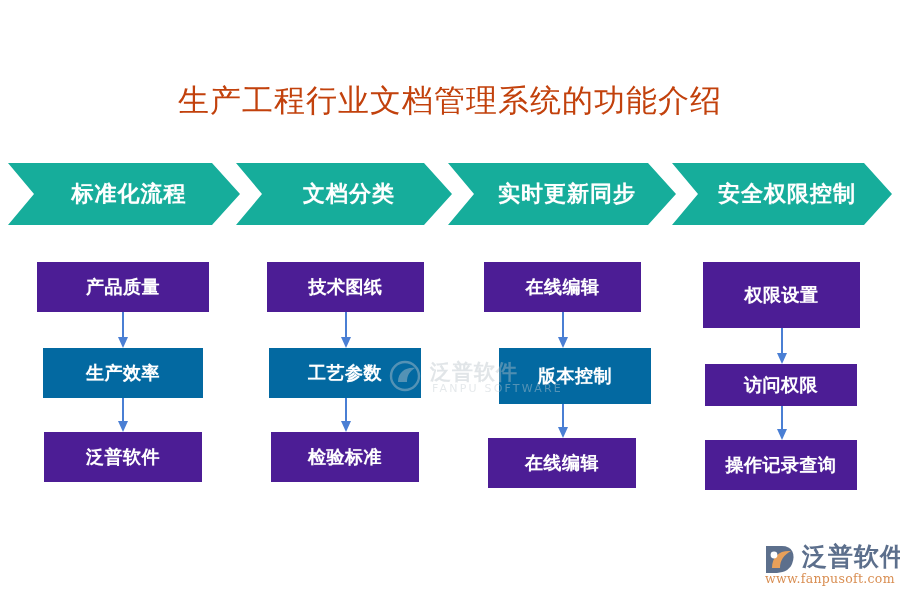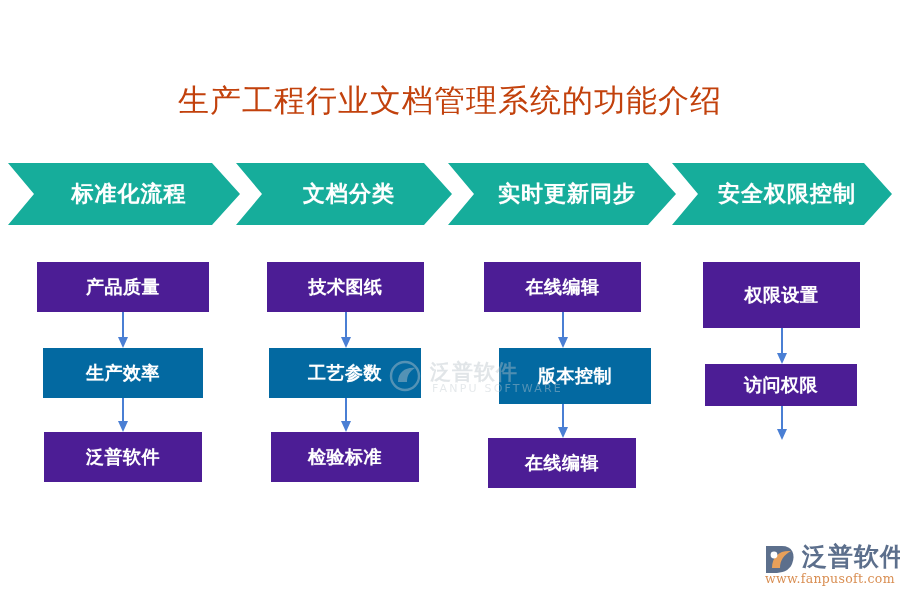--- a/index.html
+++ b/index.html
@@ -297,20 +297,23 @@
     </div>
     <div class="node blue" style="width:152px; height:42px; margin-left:2px;">
       <span>访问权限</span>
     </div>
     <div class="connector" style="height:34px;">
       <svg width="14" height="34" viewBox="0 0 14 34">
         <line x1="7" y1="0" x2="7" y2="25" stroke="#4a7fd4" stroke-width="2"></line>
         <polygon points="7,34 2,23 12,23" fill="#4a7fd4"></polygon>
       </svg>
     </div>
+    <div class="node blue" style="width:152px; height:50px; margin-left:2px;">
+      <span>操作记录查询</span>
+    </div>
   </div>
 
   <div id="watermark-center">
     <svg class="wm-mark" width="34" height="32" viewBox="0 0 34 32">
       <path d="M3,16 A14,14 0 0 1 31,16 A14,14 0 0 1 3,16 Z" fill="none" stroke="#c3ccd1" stroke-width="2.4"></path>
       <path d="M10,22 C10,12 18,7 27,8 C22,11 19,15 19,22 Z" fill="#c3ccd1"></path>
     </svg>
     <div class="wm-text">泛普软件</div>
     <div class="wm-sub">FANPU SOFTWARE</div>
   </div>

